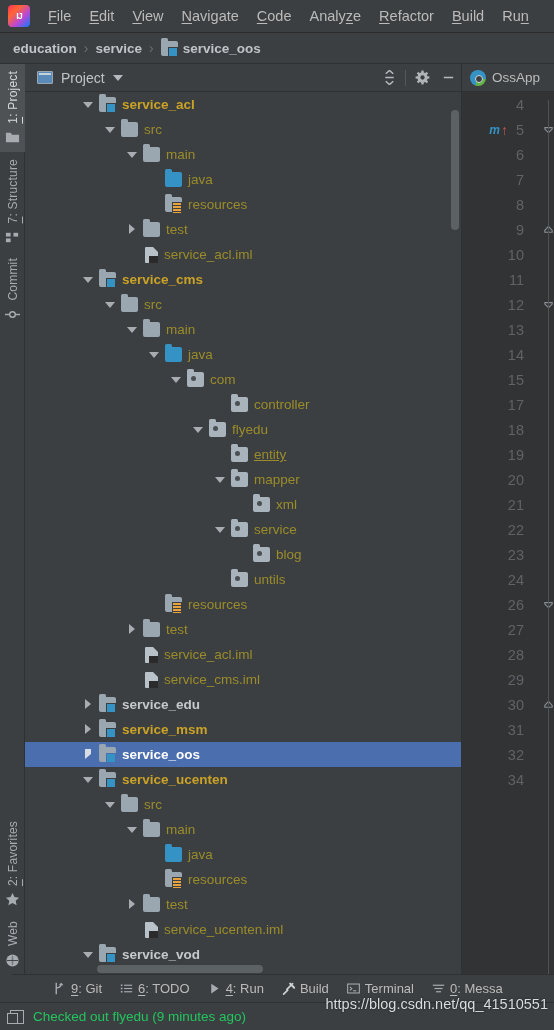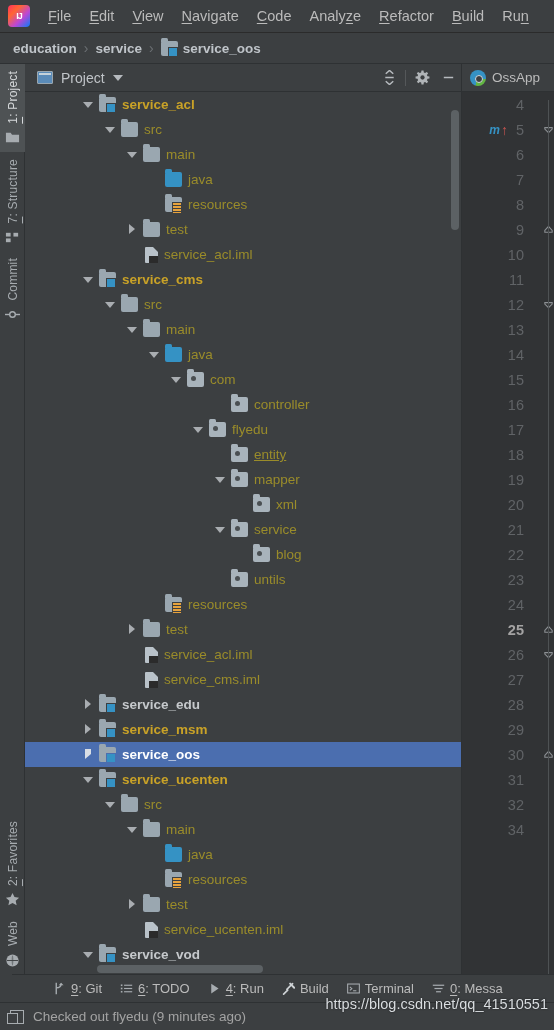--- a/index.html
+++ b/index.html
@@ -254,21 +254,21 @@
     border-top: 1px solid #2e3133;
   }
   .sb-icon {
     width: 14px; height: 14px; margin-left: 10px; margin-right: 9px;
     border: 1.5px solid #a7acb0; position: relative; flex: 0 0 auto;
   }
   .sb-icon::after {
     content: ""; position: absolute; left: -4px; top: 2px; width: 9px; height: 9px;
     border: 1.5px solid #a7acb0; background: #3c3f41;
   }
-  .sb-text { color: #a3a3a3; font-size: 13.5px; }
+  .sb-text { color: #22c55e; font-size: 13.5px; }
   .watermark {
     position: absolute; right: 6px; bottom: 18px; color: #d9dde0;
     font-size: 14.5px; font-family: "Liberation Sans", sans-serif;
     text-shadow: 0 0 2px rgba(0,0,0,.6); white-space: nowrap;
   }
 </style>
 </head>
 <body>
 
 <div id="app">
@@ -655,23 +655,20 @@
           <div class="gline">
             <span>13</span>
           </div>
           <div class="gline">
             <span>14</span>
           </div>
           <div class="gline">
             <span>15</span>
           </div>
           <div class="gline">
-            <span>16</span>
-          </div>
-          <div class="gline">
             <span>17</span>
           </div>
           <div class="gline">
             <span>18</span>
           </div>
           <div class="gline">
             <span>19</span>
           </div>
           <div class="gline">
             <span>20</span>
@@ -680,28 +677,20 @@
             <span>21</span>
           </div>
           <div class="gline">
             <span>22</span>
           </div>
           <div class="gline">
             <span>23</span>
           </div>
           <div class="gline">
             <span>24</span>
-          </div>
-          <div class="gline current">
-            <span>25</span>
-            <span class="efold" style="top: 0px; bottom: 0px;">
-              <svg width="11" height="11" viewBox="0 0 12 12">
-                <path d="M2 7 L6 2.5 L10 7 L10 9 L2 9 Z" fill="none" stroke="#8c9094" stroke-width="1.2"></path>
-              </svg>
-            </span>
           </div>
           <div class="gline">
             <span>26</span>
             <span class="efold" style="top: 0px; bottom: 0px;">
               <svg width="11" height="11" viewBox="0 0 12 12">
                 <path d="M2 4 L10 4 L10 5.5 L6 9.5 L2 5.5 Z" fill="none" stroke="#8c9094" stroke-width="1.2"></path>
               </svg>
             </span>
           </div>
           <div class="gline">

